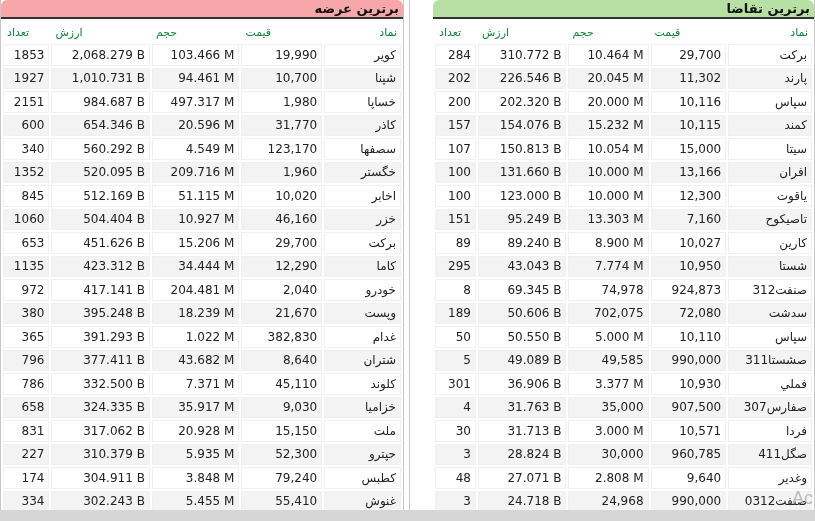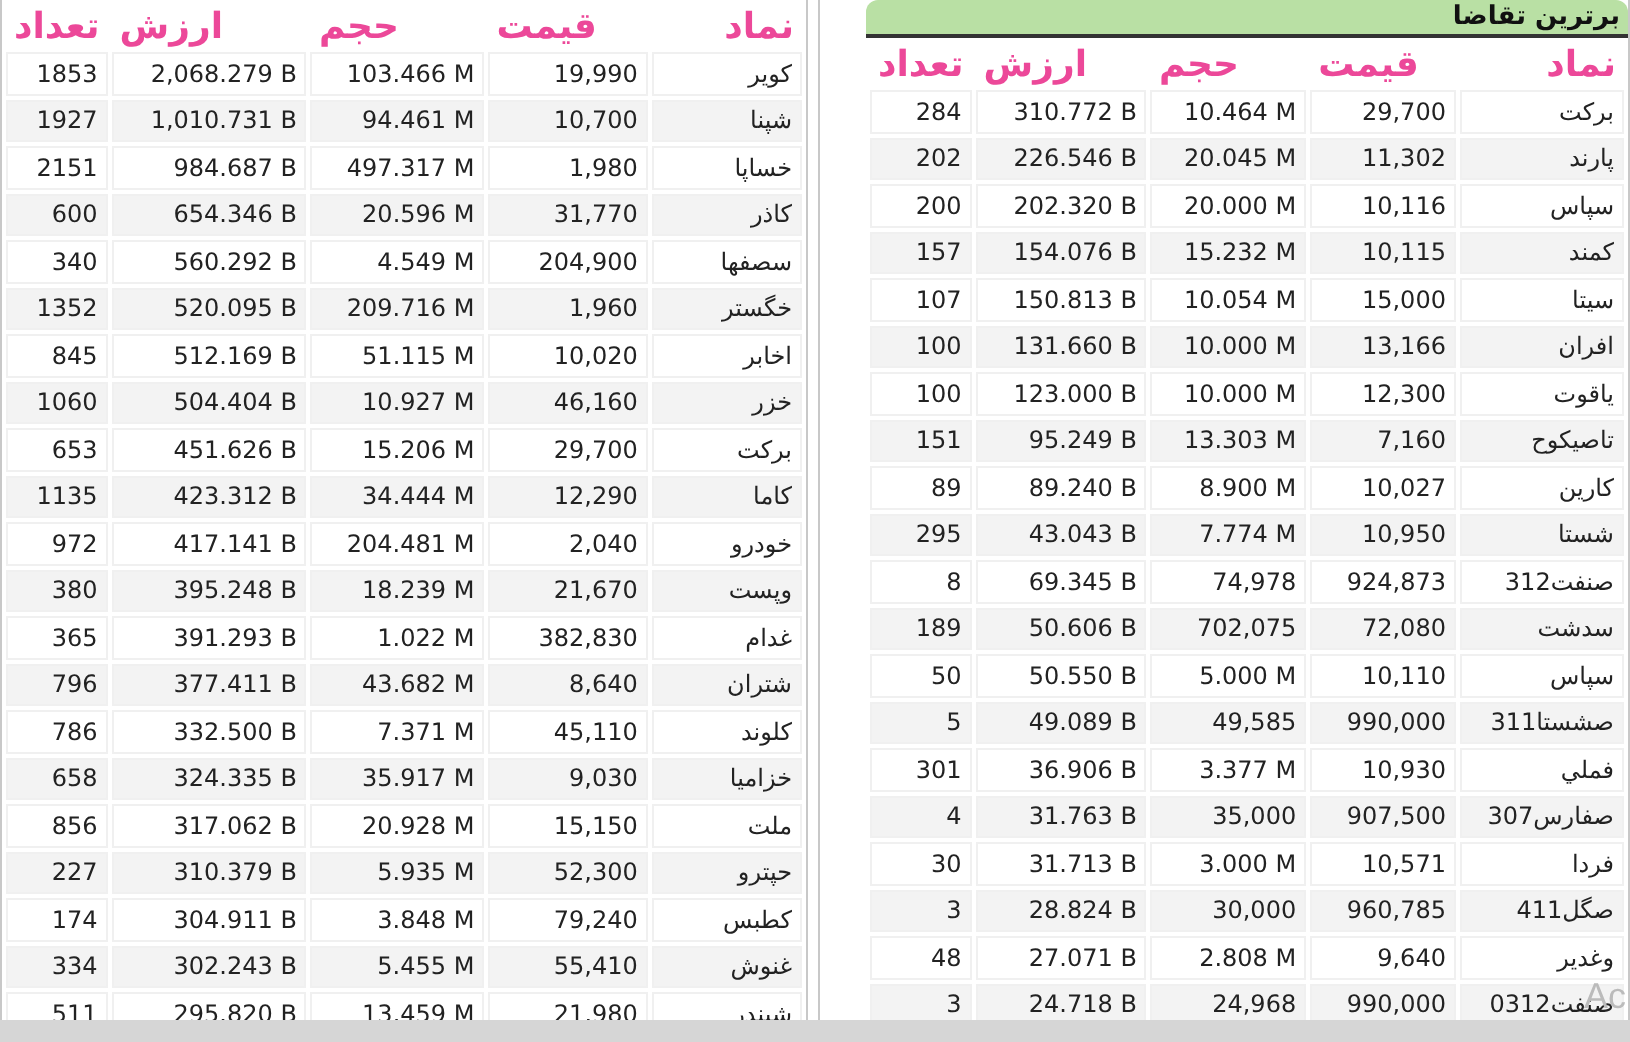--- a/index.html
+++ b/index.html
@@ -18,21 +18,21 @@
   #panel-demand { left:409px; width:406px;padding-left:23px; }
   .panel-header {
     height:17px; border-bottom:2px solid #333;
     border-radius:6px 6px 0 0;
     text-align:right; padding-right:4px;
     font-weight:bold; font-size:13px; line-height:17px; color:#111;
   }
   #panel-supply .panel-header { background:#f7a7aa; }
   #panel-demand .panel-header { background:#b9e0a4; }
   table { border-collapse:separate; border-spacing:2px; width:100%; direction:rtl; margin-top:1px; }
-  th { font-weight:bold; color:#ec4899; font-size:18px; height:20px; padding:0 4px; text-align:right; }
+  th { font-weight:normal; color:#15803d; font-size:11px; height:20px; padding:0 4px; text-align:right; }
   th.num { text-align:left; }
   td { height:19.5px; padding:0 4px; border:1px solid #f0f0f0; font-size:12px; white-space:nowrap; }
   td.sym { text-align:right; }
   td.num { text-align:left; direction:ltr; text-align:right; }
   tr.alt td { background:#f3f3f3; }
   .col-sym { width:88px; }
   .col-price { width:86px;margin-left:17px; }
   .col-vol { width:88px; }
   .col-val { width:100px; }
   .col-cnt { width:42px; }
@@ -41,20 +41,21 @@
   }
   #watermark {
     position:absolute; right:2px; top:488px; color:#bbb; font-size:18px; line-height:20px;
     font-family:"Liberation Sans", sans-serif;
   }
 </style>
 </head>
 <body>
 
 <div class="panel" id="panel-supply">
+  <div class="panel-header">برترین عرضه</div>
   <table>
     <thead>
       <tr>
         <th class="col-sym">نماد</th>
         <th class="col-price num">قیمت</th>
         <th class="col-vol num">حجم</th>
         <th class="col-val num">ارزش</th>
         <th class="col-cnt num">تعداد</th>
       </tr>
     </thead>
@@ -82,21 +83,21 @@
         </tr>
         <tr class="alt">
           <td class="sym">کاذر</td>
           <td class="num">31,770</td>
           <td class="num">20.596 M</td>
           <td class="num">654.346 B</td>
           <td class="num">600</td>
         </tr>
         <tr>
           <td class="sym">سصفها</td>
-          <td class="num">204,900</td>
+          <td class="num">123,170</td>
           <td class="num">4.549 M</td>
           <td class="num">560.292 B</td>
           <td class="num">340</td>
         </tr>
         <tr class="alt">
           <td class="sym">خگستر</td>
           <td class="num">1,960</td>
           <td class="num">209.716 M</td>
           <td class="num">520.095 B</td>
           <td class="num">1352</td>
@@ -169,21 +170,21 @@
           <td class="num">9,030</td>
           <td class="num">35.917 M</td>
           <td class="num">324.335 B</td>
           <td class="num">658</td>
         </tr>
         <tr>
           <td class="sym">ملت</td>
           <td class="num">15,150</td>
           <td class="num">20.928 M</td>
           <td class="num">317.062 B</td>
-          <td class="num">856</td>
+          <td class="num">831</td>
         </tr>
         <tr class="alt">
           <td class="sym">حپترو</td>
           <td class="num">52,300</td>
           <td class="num">5.935 M</td>
           <td class="num">310.379 B</td>
           <td class="num">227</td>
         </tr>
         <tr>
           <td class="sym">کطبس</td>

